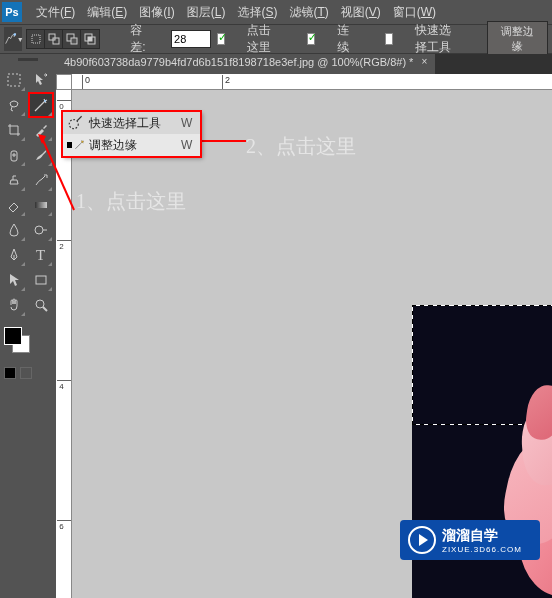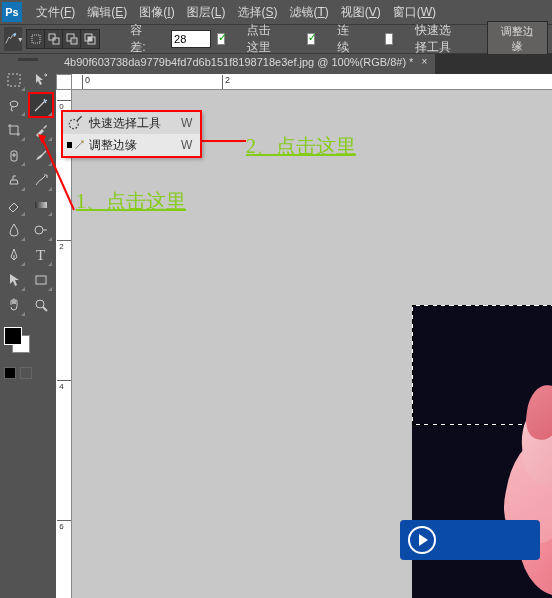--- a/index.html
+++ b/index.html
@@ -60,21 +60,21 @@
     .rose { position: absolute; bottom: 0; right: 0; width: 140px; height: 220px; }
     .rose-petal { position: absolute; background: linear-gradient(135deg, #f5a8b0, #f08895, #e56b7a); border-radius: 50% 40% 50% 40%; }
     
     .flyout-menu { position: absolute; top: 111px; left: 62px; background: #e8e8e8; border: 1px solid #888; box-shadow: 2px 2px 4px rgba(0,0,0,0.3); z-index: 100; outline: 2px solid #ff0000; outline-offset: -1px; }
     .flyout-item { display: flex; align-items: center; padding: 2px 8px 2px 4px; font-size: 12px; color: #222; }
     .flyout-item:first-child { background: #d8d8d8; }
     .flyout-icon { width: 18px; height: 18px; display: flex; align-items: center; justify-content: center; margin-right: 4px; }
     .flyout-label { flex: 1; margin-right: 20px; }
     .flyout-key { color: #555; }
     
-    .annotation { position: absolute; color: #84cc16; font-size: 20px; z-index: 50; font-family: "SimSun", serif; text-decoration: underline; }
+    .annotation { position: absolute; color: #e5e5e5; font-size: 20px; z-index: 50; font-family: "SimSun", serif; }
     .anno-1 { top: 188px; left: 76px; }
     .anno-2 { top: 133px; left: 246px; }
     .arrow { position: absolute; z-index: 49; }
     .arrow-1 { top: 132px; left: 36px; width: 40px; height: 80px; }
     .arrow-2 { top: 136px; left: 190px; width: 56px; height: 10px; }
 
     .watermark { position: absolute; bottom: 38px; right: 12px; width: 140px; height: 40px; background: #0b4ba8; border-radius: 4px; display: flex; align-items: center; padding: 4px 8px; z-index: 60; }
     .wm-play { width: 28px; height: 28px; border: 2px solid #fff; border-radius: 50%; display: flex; align-items: center; justify-content: center; margin-right: 6px; }
     .wm-play-tri { width: 0; height: 0; border-left: 9px solid #fff; border-top: 6px solid transparent; border-bottom: 6px solid transparent; margin-left: 2px; }
     .wm-text { color: #fff; }
@@ -363,13 +363,17 @@
 </svg>
 <svg class="arrow arrow-2" viewBox="0 0 56 10">
   <path d="M56 5 L8 5" stroke="#ff0000" stroke-width="2" fill="none"></path>
   <path d="M0 5 L10 1 L10 9 Z" fill="#ff0000"></path>
 </svg>
 
 <div class="watermark">
   <div class="wm-play">
       <div class="wm-play-tri"></div>
     </div>
+  <div class="wm-text">
+    <div class="wm-title">溜溜自学</div>
+    <div class="wm-sub">ZIXUE.3D66.COM</div>
+  </div>
 </div>
 
 </body></html>

